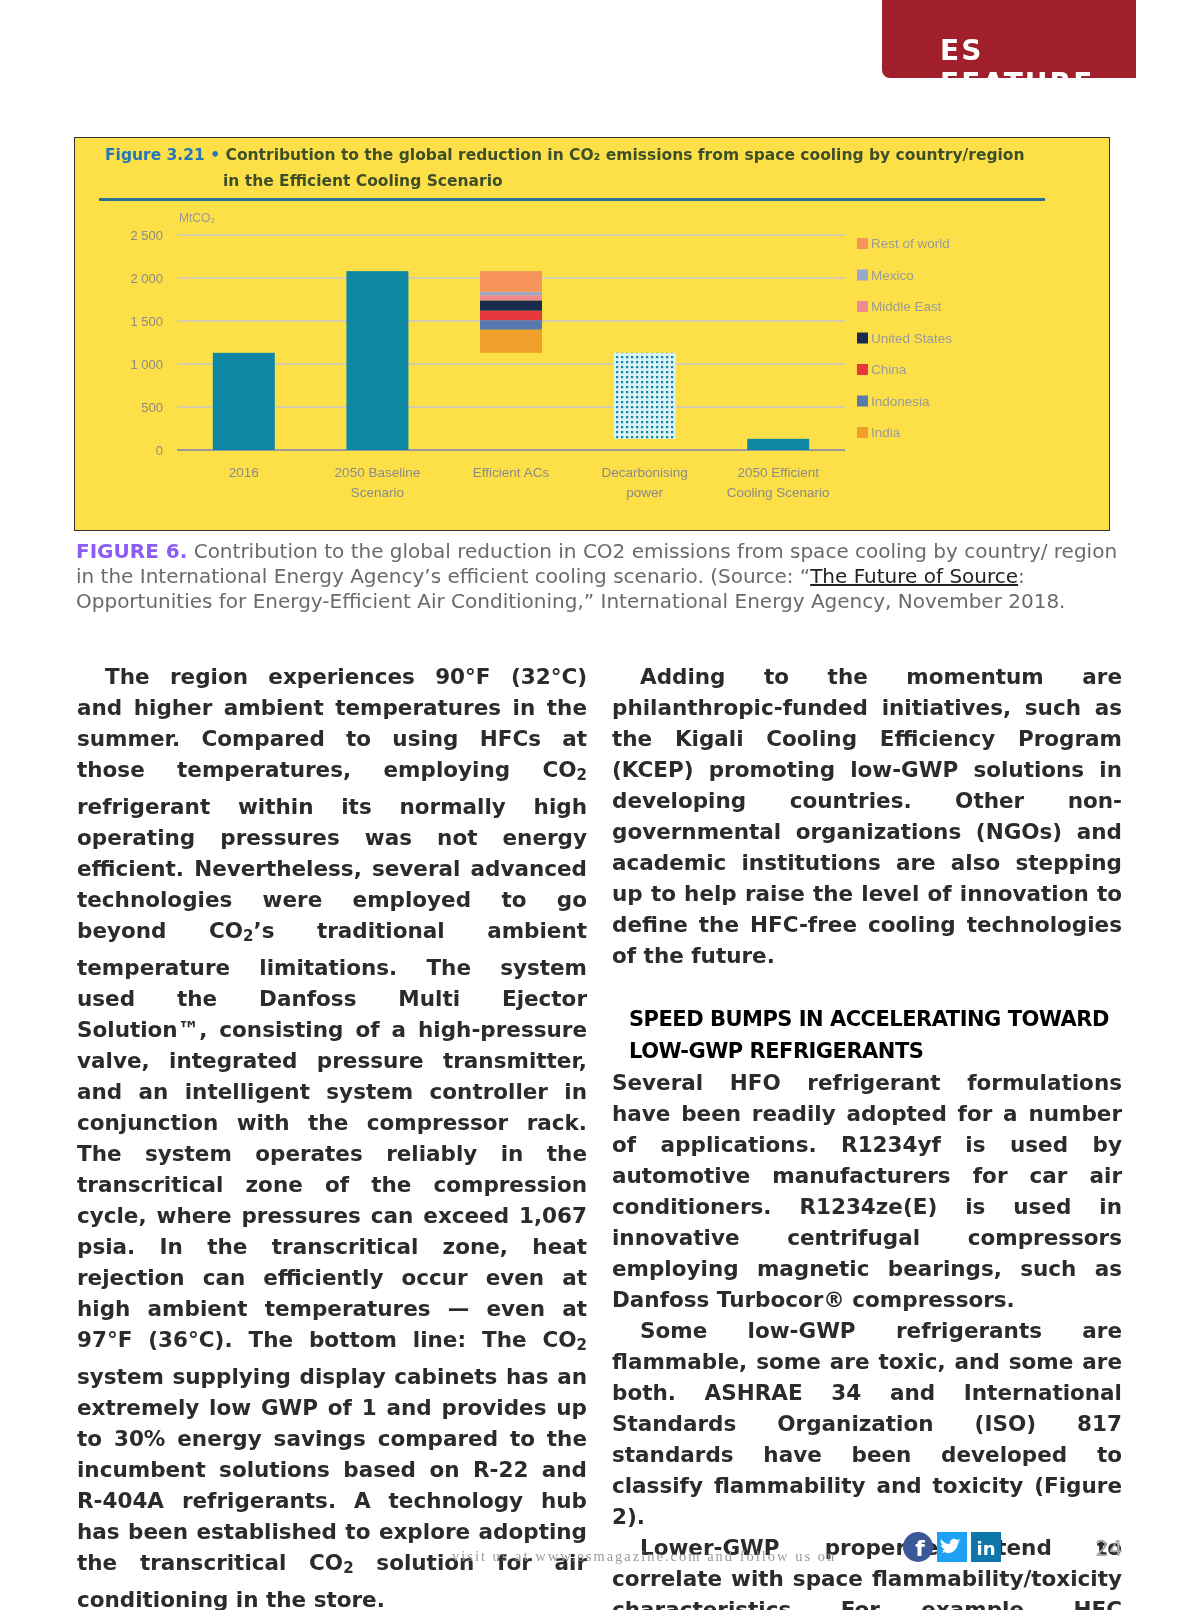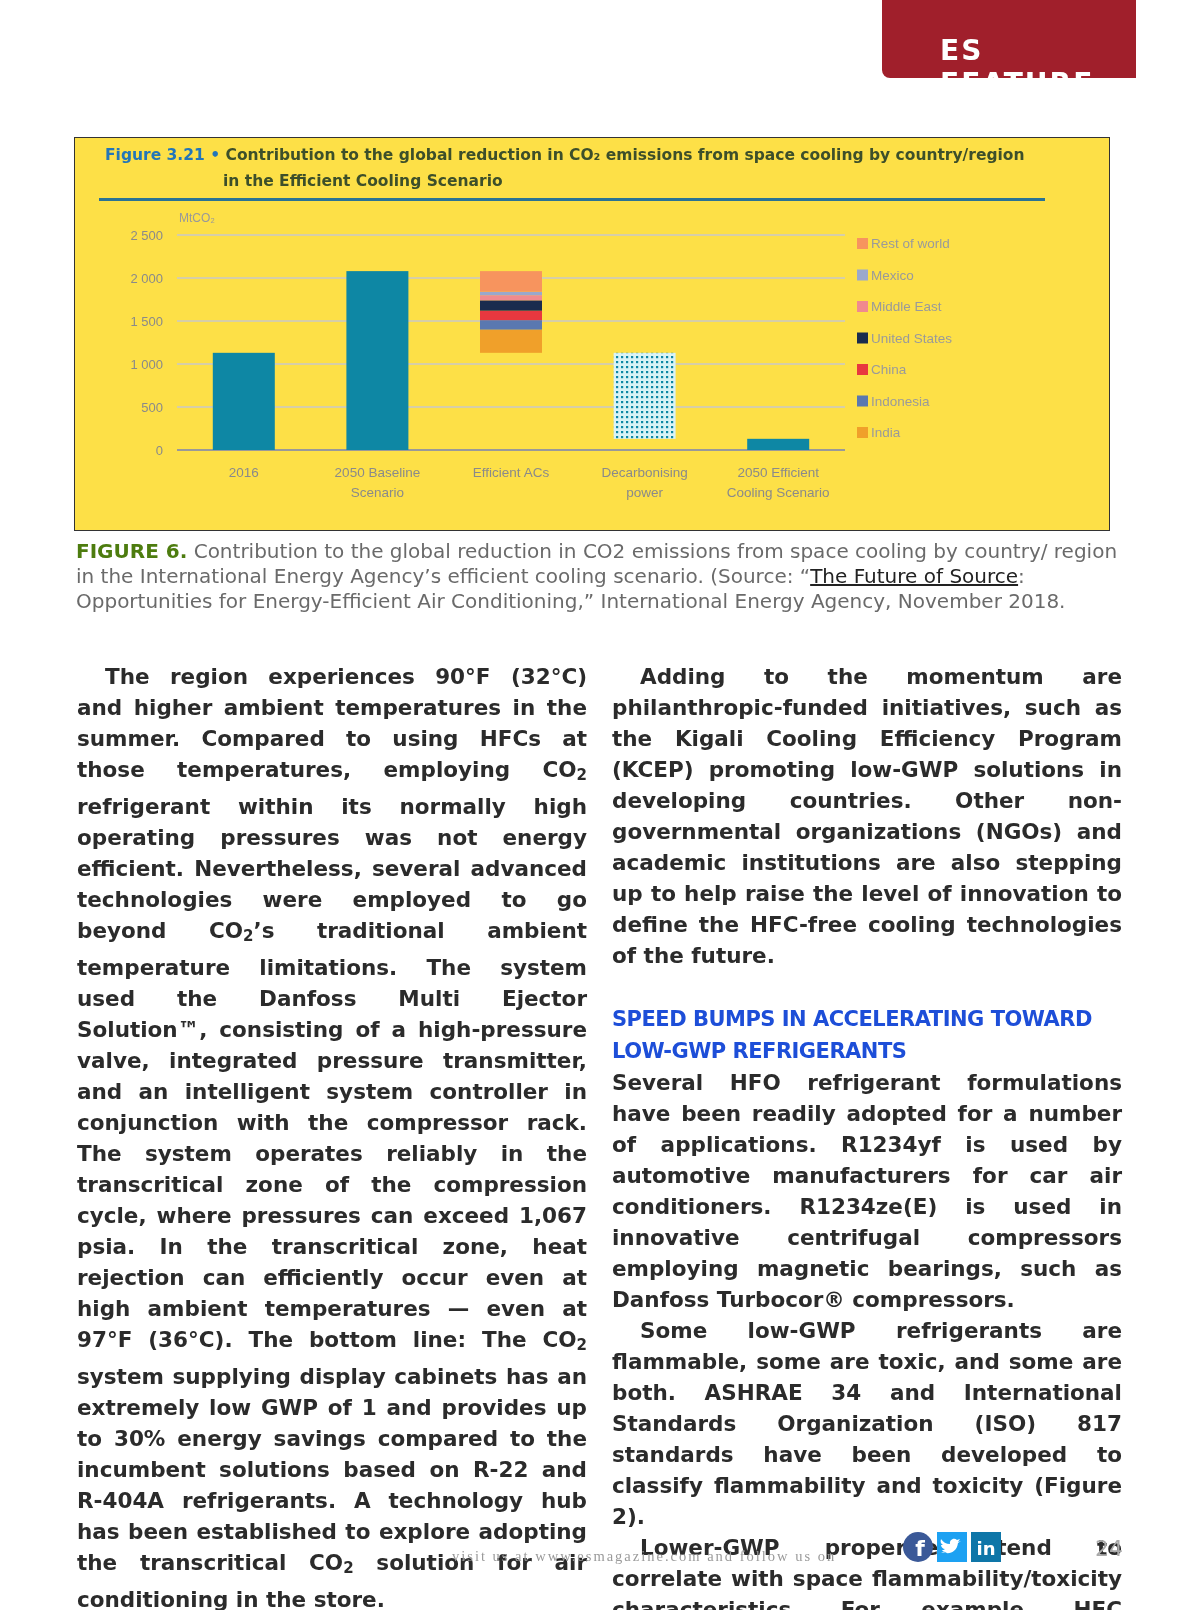--- a/index.html
+++ b/index.html
@@ -6,28 +6,28 @@
   body { width:1200px; height:1610px; position:relative; overflow:hidden; font-family:"DejaVu Sans", sans-serif; color:#2b2b2b; }
   .tab { position:absolute; left:882px; top:0; width:254px; height:78px; background:#a01f2b; border-bottom-left-radius:8px; }
   .tab span { position:absolute; left:58px; top:34px; color:#fff; font-family:"DejaVu Sans", sans-serif; font-weight:bold; font-size:28px; letter-spacing:2px; }
   .figbox { position:absolute; left:74px; top:137px; width:1036px; height:394px; border:1.5px solid #333; box-sizing:border-box; background:#fde047; }
   .fig-title { position:absolute; left:30px; top:4px; font-family:"DejaVu Sans", sans-serif; font-weight:bold; font-size:15.5px; color:#1b3f6b; line-height:26px; }
   .fig-title .lbl { color:#2376b8; }
   .fig-title .txt { color:#3d4f2a; }
   .fig-rule { position:absolute; left:24px; top:60px; width:946px; height:3px; background:#2a7394; }
   svg.chart { position:absolute; left:0; top:62px; }
   .caption { position:absolute; left:76px; top:539px; width:1050px; font-family:"DejaVu Sans", sans-serif; font-size:20px; line-height:25px; color:#6a6a6a; }
-  .caption b { color:#4d7c0f; }
+  .caption b { color:#8b5cf6; }
   .caption a { color:#222; text-decoration:underline; }
   .col { position:absolute; top:661px; width:510px; font-family:"DejaVu Sans", sans-serif; font-size:21.5px; line-height:31px; color:#2b2b2b; text-align:justify; }
   .col p { margin:0; text-indent:28px;font-weight:bold; }
   .col p.noind { text-indent:0; }
   .colL { left:77px; }
   .colR { left:612px; }
-  .head { color:#1d4ed8; font-weight:bold; font-size:21px; line-height:32px; margin-top:32px; letter-spacing:-0.5px; text-align:left; }
+  .head { color:#000000; font-weight:bold; font-size:21px; line-height:32px; margin-top:32px; letter-spacing:-0.5px; text-align:left;margin-left:17px; }
   .footer { position:absolute; left:452px; top:1548px; font-family:Liberation Serif, serif; font-size:14.5px; color:#9a9a9a; letter-spacing:2px; }
   .social { position:absolute; top:1532px; width:30px; height:30px; }
   .pagenum { position:absolute; left:1095px; top:1536px; font-size:22px; color:#aaaaaa; font-family:"DejaVu Sans", sans-serif; }
   sub { font-size:70%; vertical-align:-0.2em; }
 </style>
 </head>
 <body>
 
 <div class="tab">
   <span>ES FEATURE</span>

